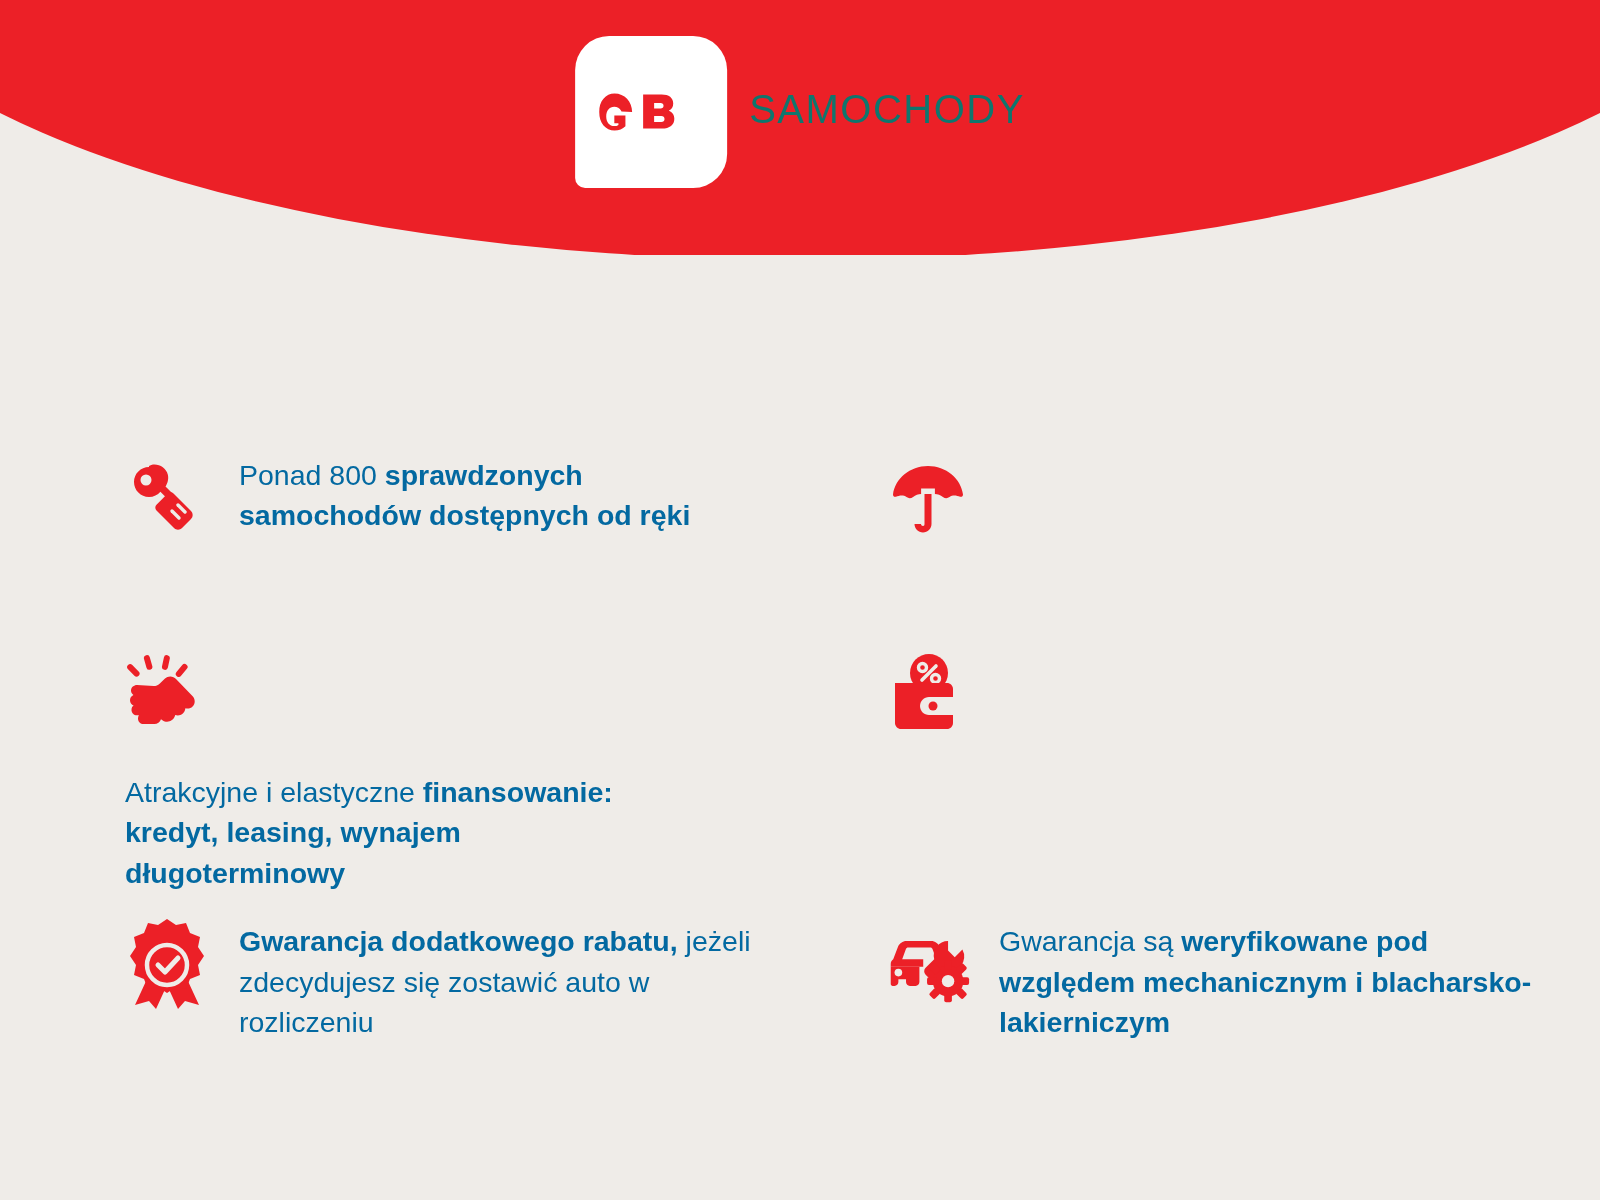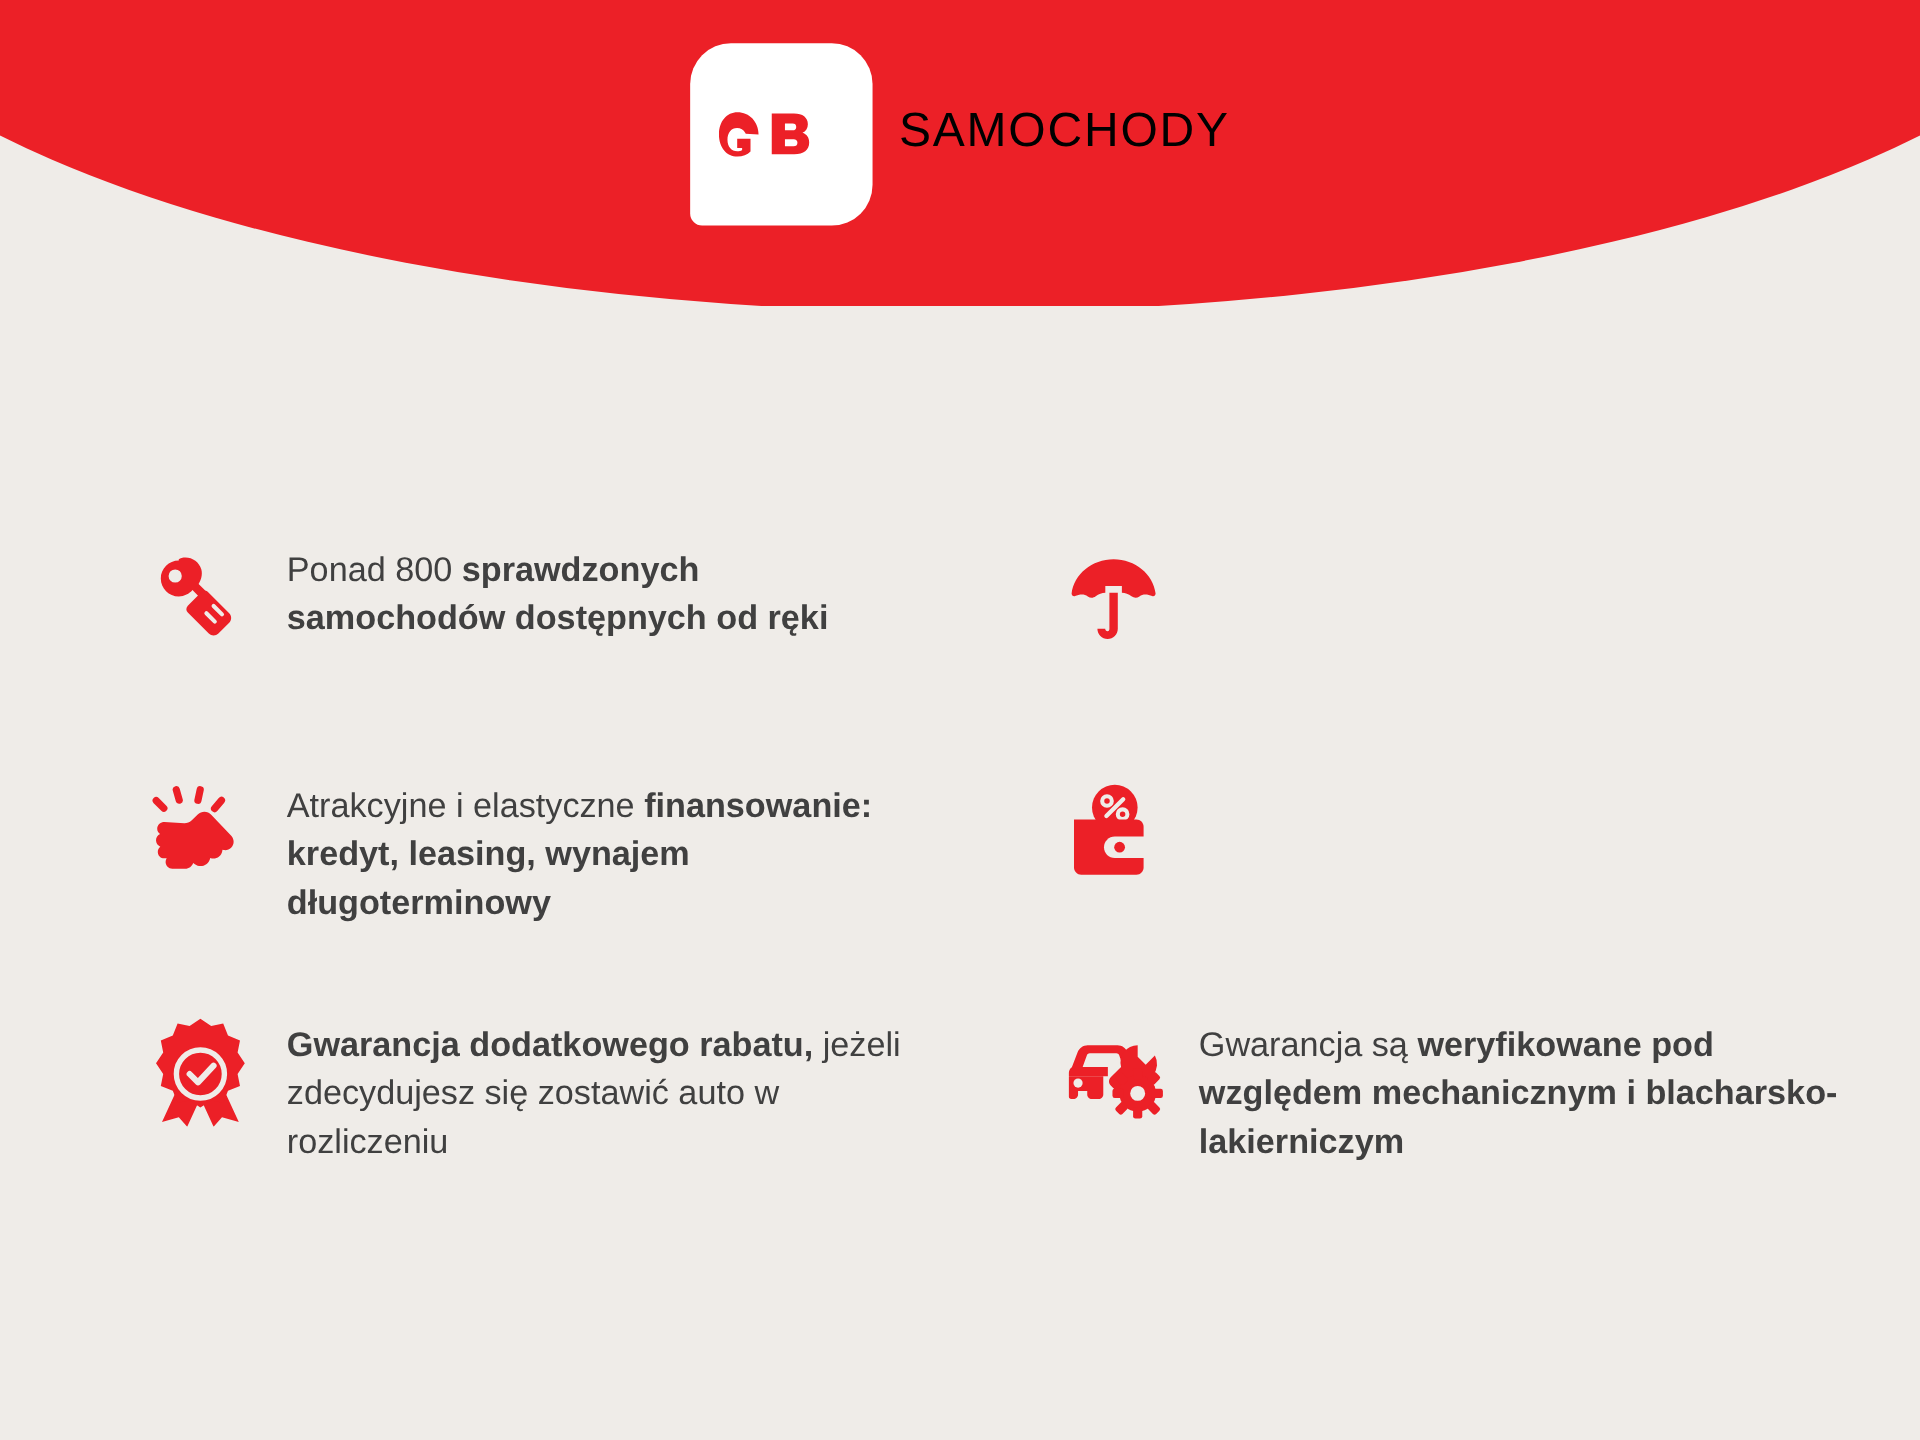--- a/index.html
+++ b/index.html
@@ -47,21 +47,21 @@
     width: 152px;
     height: 152px;
     background: #ffffff;
     border-radius: 34px 34px 34px 10px;
     display: flex;
     align-items: center;
     justify-content: center;
   }
   .logo-mark svg { display: block; }
   .logo-text {
-    color: #000000;
+    color: #0f766e;
     line-height: 1.02;
     letter-spacing: 1.5px;
     padding-bottom: 6px;
   }
   .logo-text .line1 {
     font-size: 40px;
     font-weight: 400;
     display: block;
   }
   .logo-text .line2 {
@@ -95,30 +95,30 @@
     width: 86px;
     height: 92px;
     display: flex;
     align-items: center;
     justify-content: center;
   }
   .feature .icon svg { display: block; }
   .feature .txt {
     font-size: 28.5px;
     line-height: 1.42;
-    color: #404040;
+    color: #0369a1;
     font-weight: 400;
     max-width: 520px;
     padding-top: 4px;
   }
   .feature .txt b { font-weight: 700; }
 
   
   .row1 .txt { padding-top: 0px; }
-  .row2 { margin-top: 18px; }
+  .row2 { margin-top: 18px; flex-direction: column; }
   .row3 { margin-top: 24px; }
 
   .col-right .txt { max-width: 560px; }
 </style>
 </head>
 <body>
 
 <div class="header">
   <div class="header-red"></div>
   <div class="logo-wrap">

